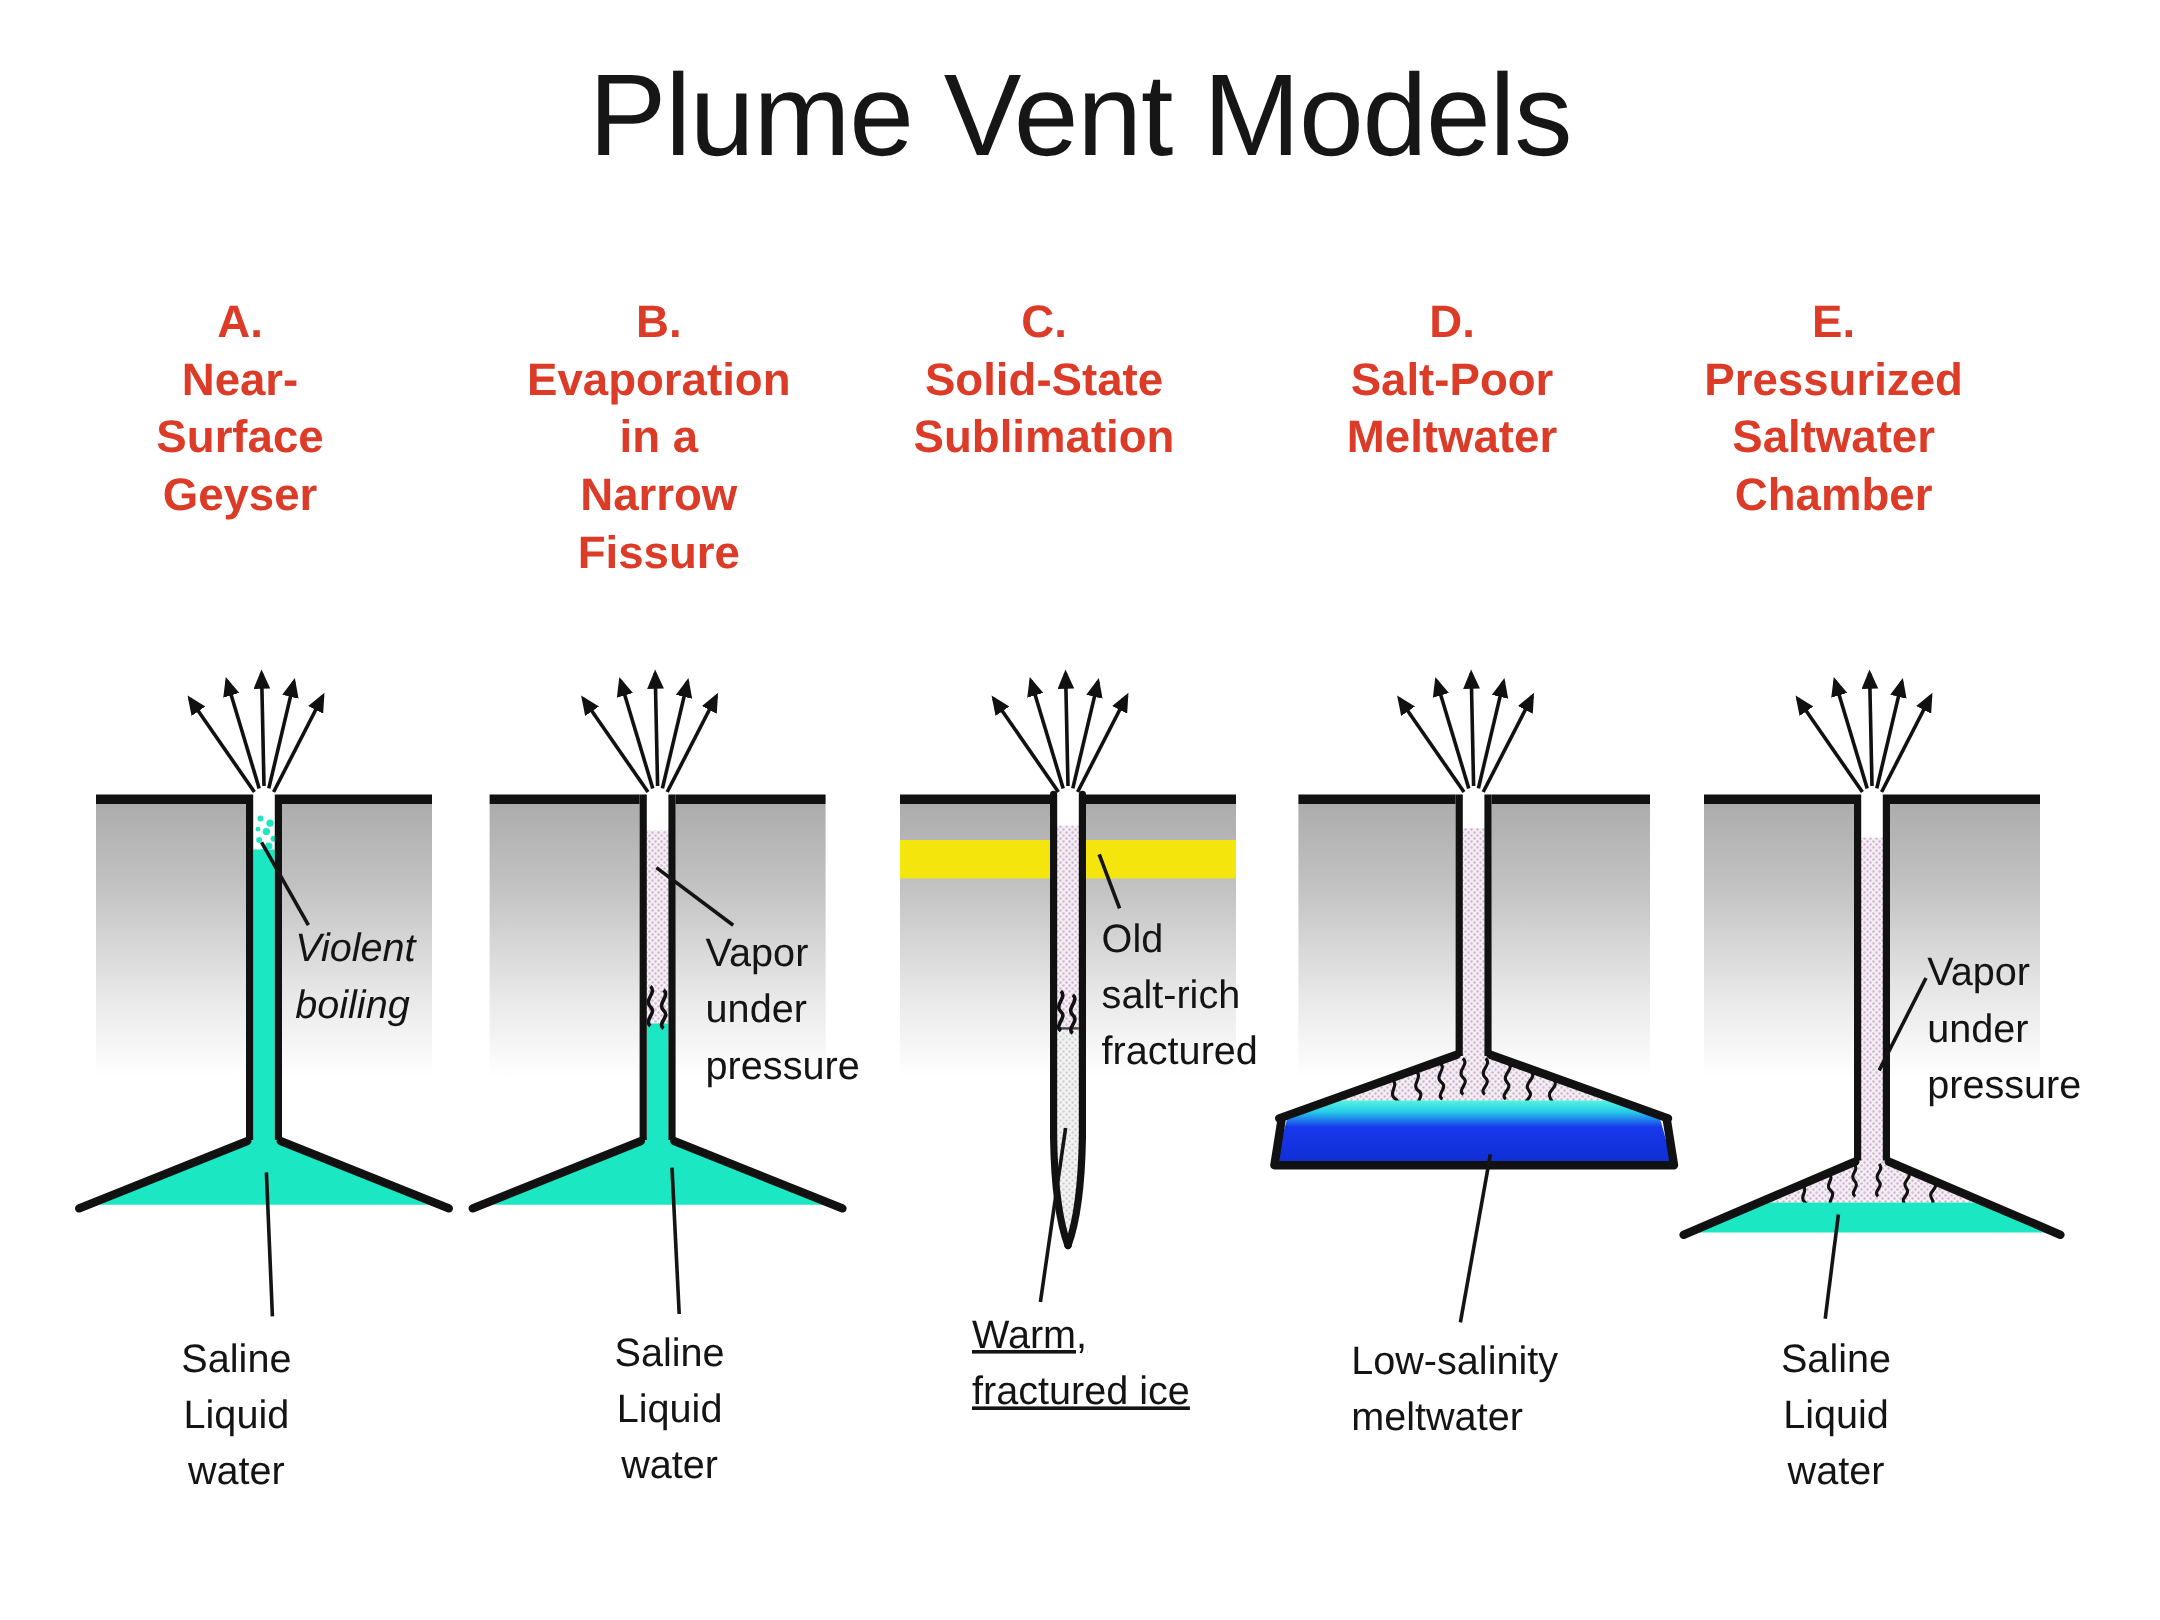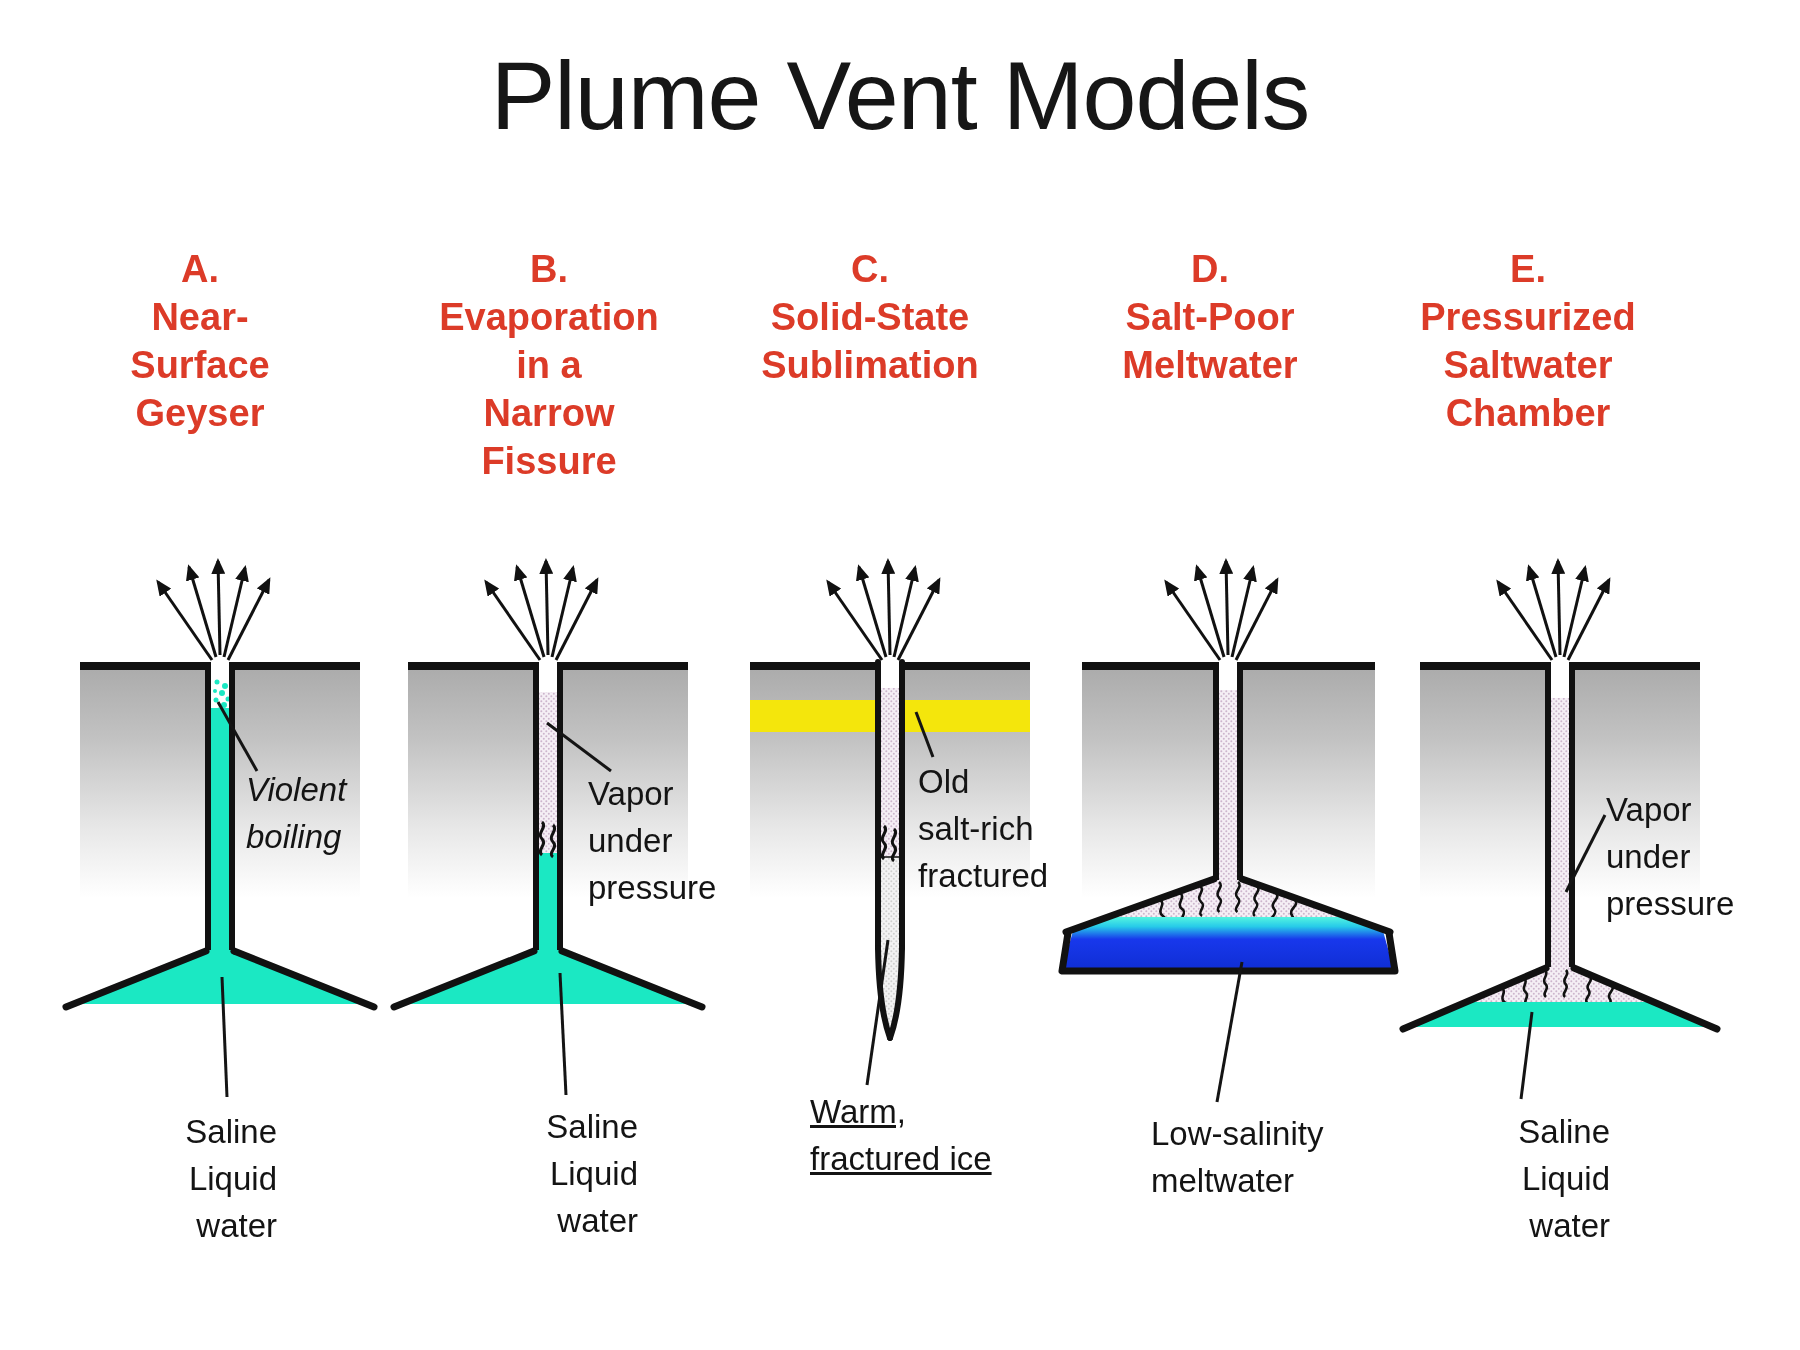--- a/index.html
+++ b/index.html
@@ -8,28 +8,28 @@
   .canvas{position:relative;width:1800px;height:1350px;background:#ffffff;}
   .fig-title{position:absolute;top:40px;left:0;width:1800px;text-align:center;
        font-size:97px;font-weight:400;letter-spacing:-1px;color:#161616;}
   .heading{position:absolute;top:245px;width:300px;text-align:center;
        font-size:38px;line-height:48px;font-weight:700;color:#DC3B28;
        white-space:pre-line;}
   #head-a{left:50px;}  #head-b{left:399px;} #head-c{left:720px;}
   #head-d{left:1060px;} #head-e{left:1378px;}
   .lbl{position:absolute;font-size:33px;line-height:47px;font-weight:400;
        color:#141414;white-space:pre-line;}
-  .lbl.center{text-align:right;width:160px;}
+  .lbl.center{text-align:center;width:160px;}
   #lbl-a-top{left:246px;top:766px;font-style:italic;}
   #lbl-a-bot{left:117px;top:1108px;}
   #lbl-b-top{left:588px;top:770px;}
   #lbl-b-bot{left:478px;top:1103px;}
   #lbl-c-top{left:918px;top:758px;}
   #lbl-c-bot{left:810px;top:1088px;text-decoration:underline;}
-  #lbl-d-bot{left:1126px;top:1110px;margin-left:25px;}
+  #lbl-d-bot{left:1126px;top:1110px;}
   #lbl-e-top{left:1606px;top:786px;}
   #lbl-e-bot{left:1450px;top:1108px;}
   .col-svg{position:absolute;top:555px;height:565px;}
   #svg-a{left:40px;width:340px;}
   #svg-b{left:380px;width:340px;}
   #svg-c{left:730px;width:330px;}
   #svg-d{left:1050px;width:360px;}
   #svg-e{left:1390px;width:340px;}
 </style>
 </head>

